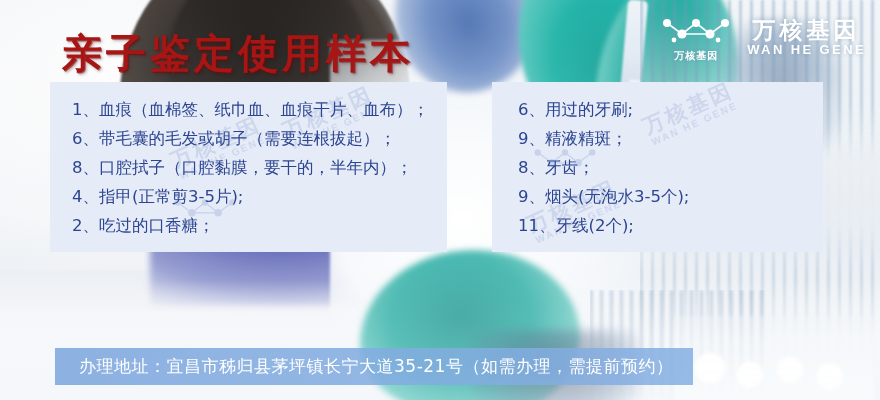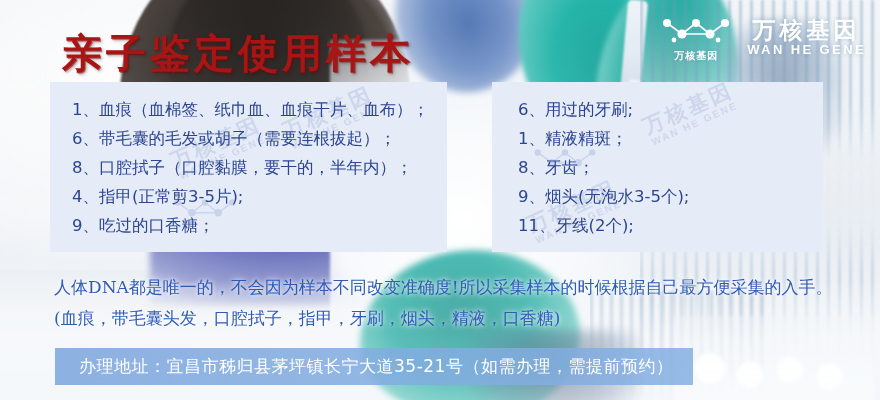--- a/index.html
+++ b/index.html
@@ -410,21 +410,21 @@
           <circle cx="51" cy="20" r="4"></circle>
             <circle cx="66" cy="9" r="3.4"></circle>
         </g>
       </svg>
     </span>
     <ul class="list">
       <li>1、血痕（血棉签、纸巾血、血痕干片、血布）；</li>
       <li>6、带毛囊的毛发或胡子（需要连根拔起）；</li>
       <li>8、口腔拭子（口腔黏膜，要干的，半年内）；</li>
       <li>4、指甲(正常剪3-5片);</li>
-      <li>9、吃过的口香糖；</li>
+      <li>2、吃过的口香糖；</li>
     </ul>
   </div>
 
   <div class="panel panel-right">
     <div class="panel-watermark wm-d" style="left:150px; top:14px;">
       <div class="wm-cn">万核基因</div>
       <div class="wm-en">WAN HE GENE</div>
     </div>
     <div class="panel-watermark wm-e" style="left:34px; top:112px;">
       <div class="wm-cn">万核基因</div>
@@ -443,26 +443,25 @@
           <circle cx="8" cy="9" r="3.4"></circle>
             <circle cx="23" cy="20" r="4"></circle>
             <circle cx="37" cy="9" r="3.4"></circle>
           <circle cx="51" cy="20" r="4"></circle>
             <circle cx="66" cy="9" r="3.4"></circle>
         </g>
       </svg>
     </span>
     <ul class="list">
       <li>6、用过的牙刷;</li>
-      <li>1、精液精斑；</li>
+      <li>9、精液精斑；</li>
       <li>8、牙齿；</li>
       <li>9、烟头(无泡水3-5个);</li>
       <li>11、牙线(2个);</li>
     </ul>
   </div>
 
-  <div class="desc">人体DNA都是唯一的，不会因为样本不同改变准确度!所以采集样本的时候根据自己最方便采集的入手。(血痕，带毛囊头发，口腔拭子，指甲，牙刷，烟头，精液，口香糖)</div>
 
   <div class="addrbar">
     <span class="addrbar-text">办理地址：宜昌市秭归县茅坪镇长宁大道35-21号（如需办理，需提前预约）</span>
   </div>
 
 </div>
 
 </body></html>

